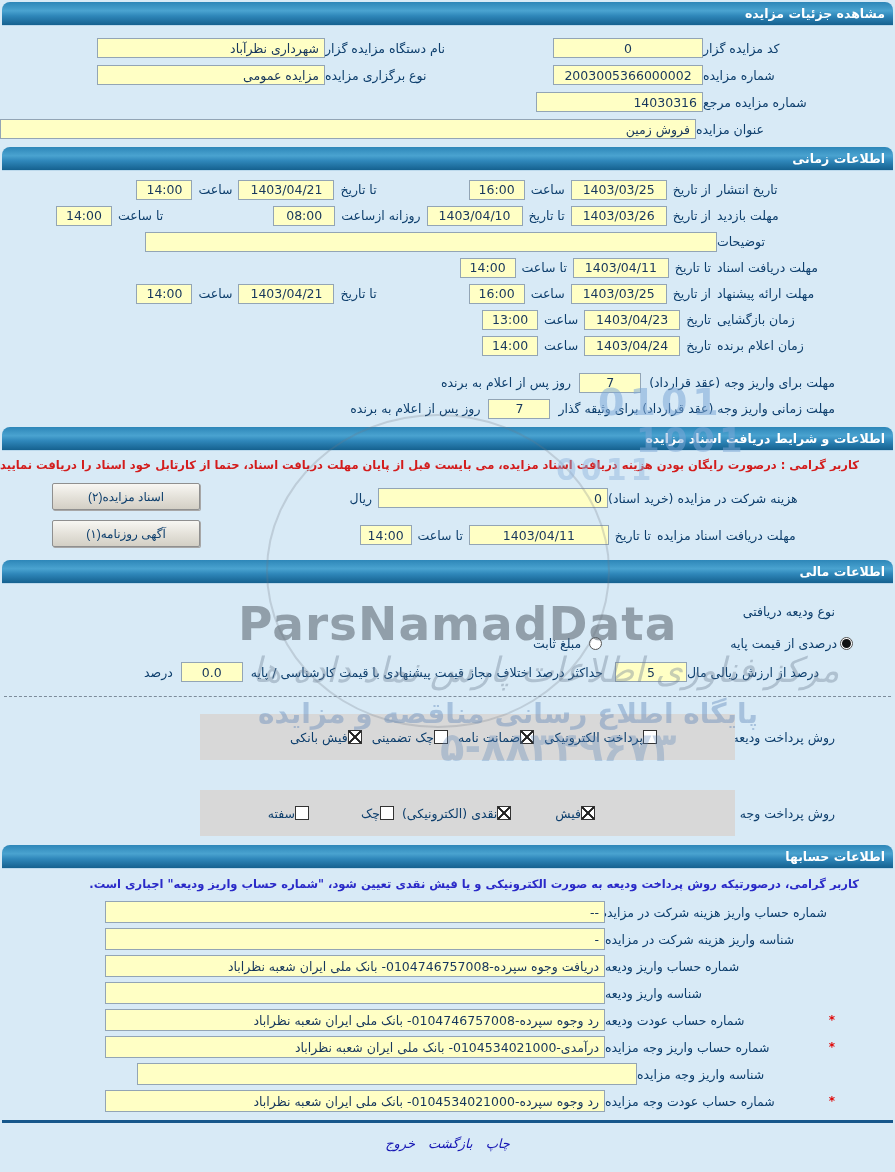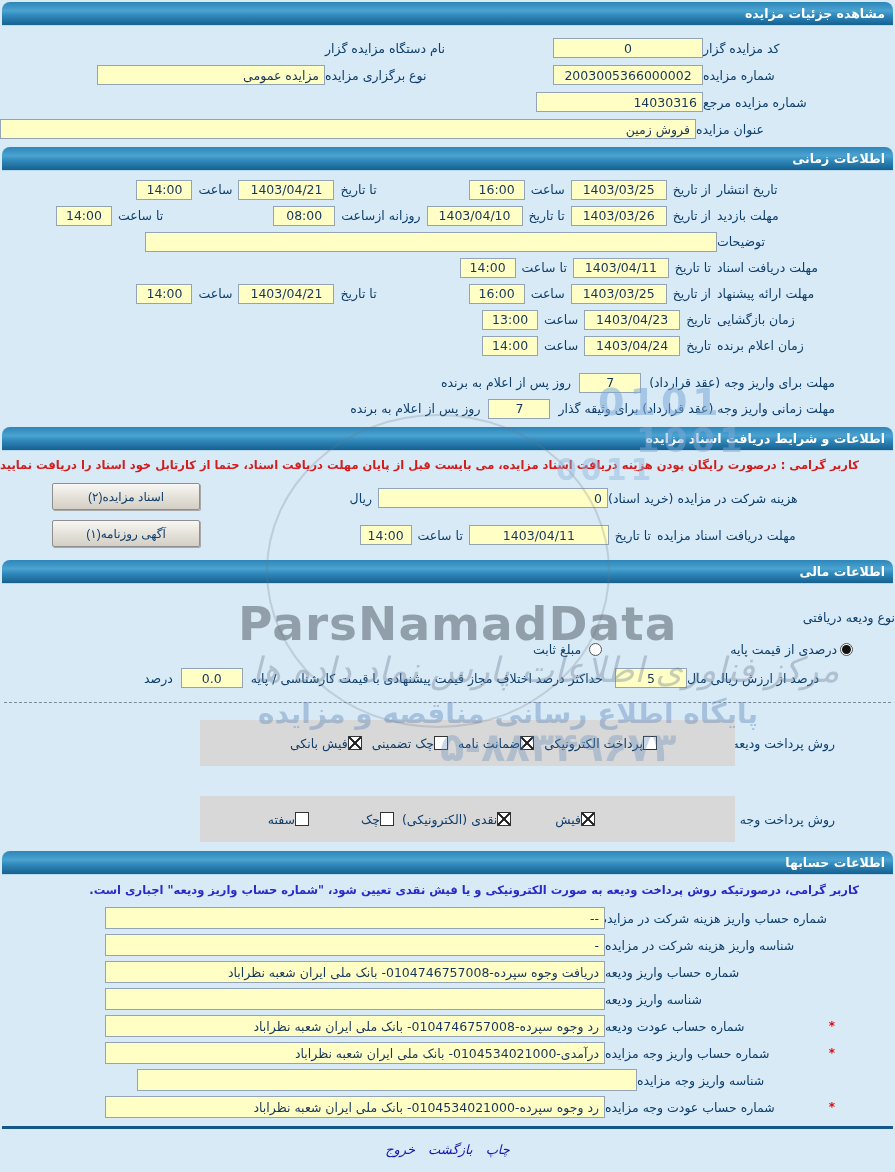--- a/index.html
+++ b/index.html
@@ -83,20 +83,21 @@
     <div class="hdr" style="margin-top:2px">
       <span>مشاهده جزئیات مزایده</span>
     </div>
 
     <div style="margin-top:11px">
       <div class="frow" style="padding-right:60px">
         <span class="lbl adj" style="width:132px">کد مزایده گزار</span>
         <div class="inp c" style="width:150px">0</div>
         <span class="sp" style="width:98px"></span>
         <span class="lbl adj" style="width:130px">نام دستگاه مزایده گزار</span>
+        <div class="inp l" style="width:228px">شهرداری نظرآباد</div>
       </div>
       <div class="frow" style="padding-right:60px">
         <span class="lbl adj" style="width:132px">شماره مزایده</span>
         <div class="inp c" style="width:150px">2003005366000002</div>
         <span class="sp" style="width:98px"></span>
         <span class="lbl adj" style="width:130px">نوع برگزاری مزایده</span>
         <div class="inp l" style="width:228px">مزایده عمومی</div>
       </div>
       <div class="frow" style="padding-right:60px">
         <span class="lbl adj" style="width:132px">شماره مزایده مرجع</span>
@@ -202,21 +203,21 @@
         <div class="inp c" style="width:140px">1403/04/11</div>
         <span class="sub">تا ساعت</span>
         <div class="inp c" style="width:52px">14:00</div>
         <button class="btn">آگهی روزنامه(۱)</button>
       </div>
     </div>
 
     <div class="hdr" style="margin-top:12px">
       <span>اطلاعات مالی</span>
     </div>
-    <div class="frow" style="margin-top:24px;height:18px">
+    <div class="frow" style="padding-right:60px;margin-top:18px;height:18px">
       <span class="lbl">نوع ودیعه دریافتی</span>
     </div>
     <div class="frow" style="padding-right:42px;margin-top:14px;height:18px">
       <span class="radio" data-state="selected"></span>
       <span class="lbl" style="margin-right:3px">درصدی از قیمت پایه</span>
       <span class="sp" style="width:128px"></span>
       <span class="radio" data-state="unselected"></span>
       <span class="lbl" style="margin-right:8px">مبلغ ثابت</span>
     </div>
     <div class="frow" style="padding-right:60px;margin-top:10px;height:20px">

